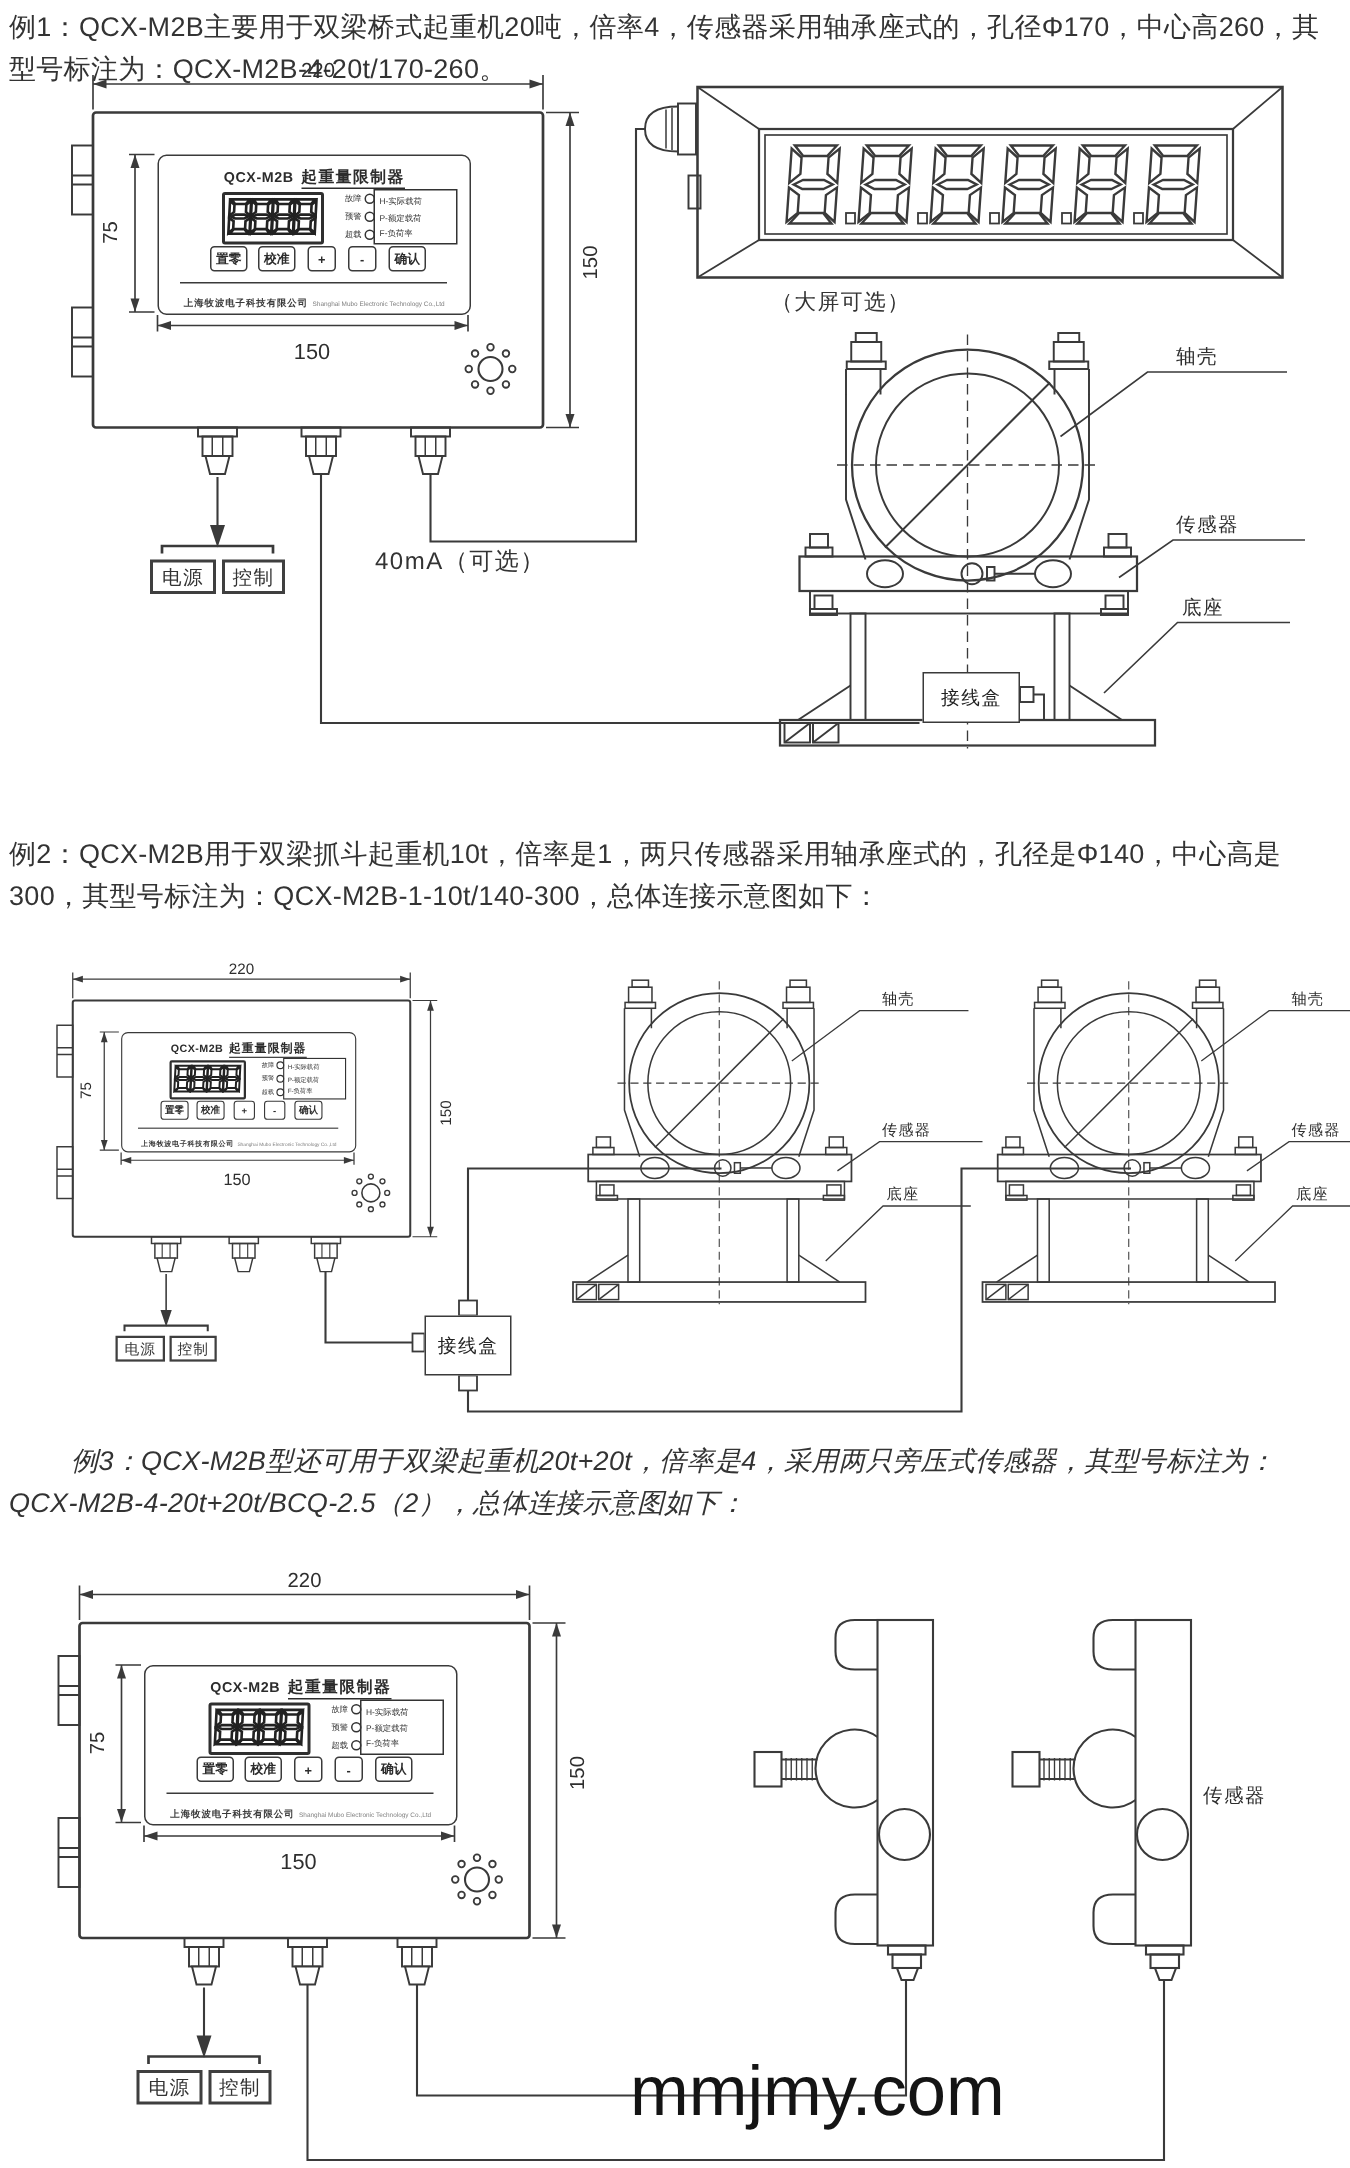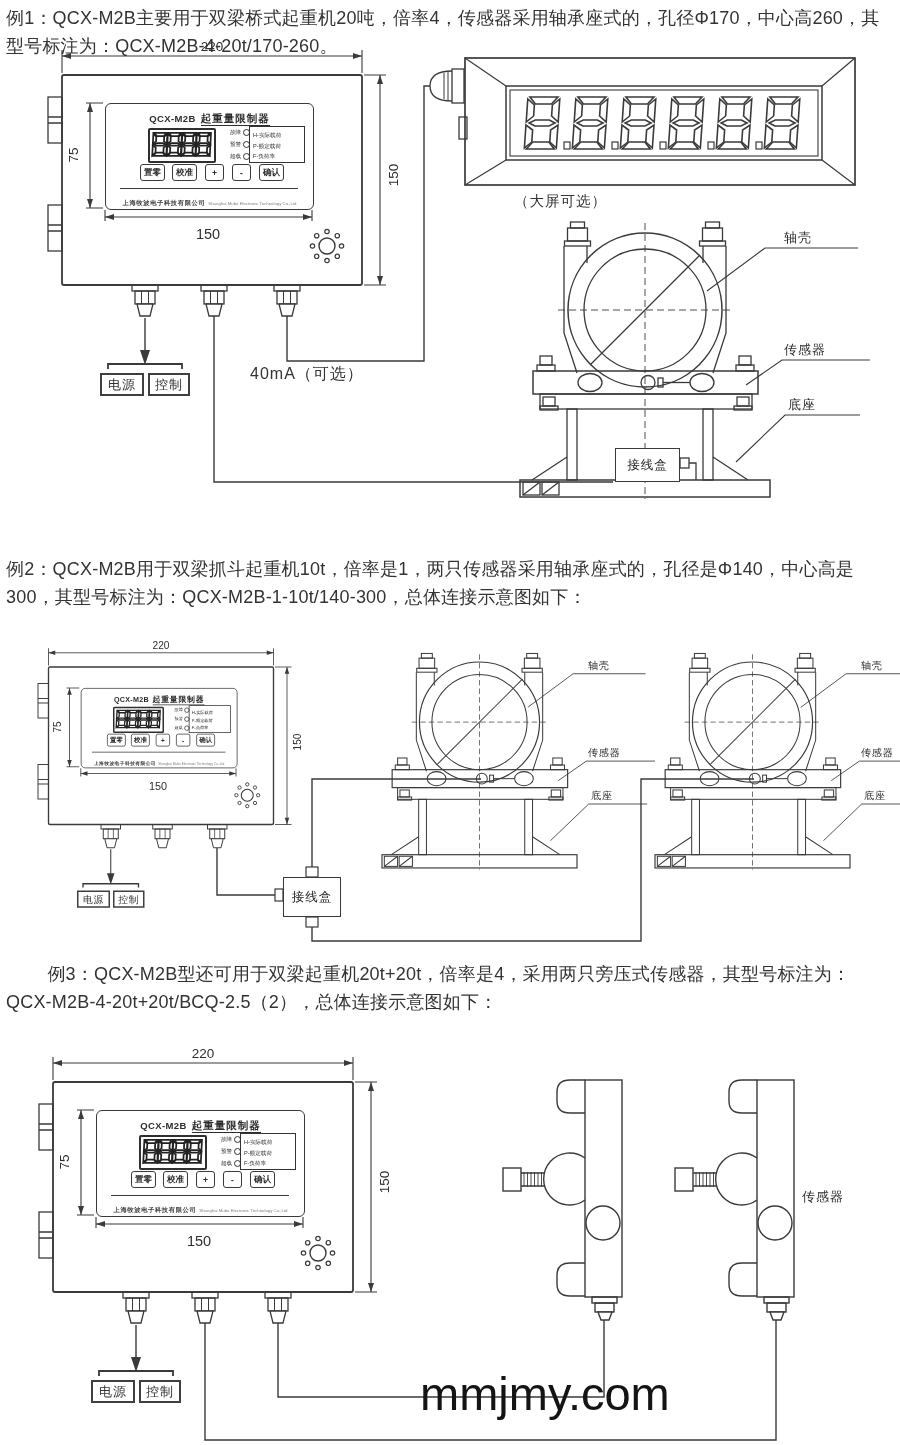--- a/index.html
+++ b/index.html
@@ -49,21 +49,21 @@
       <polygon points="3,53 31,53 25,46 9,46"></polygon>
       <polygon points="1,29 1,52 8,46 8,34"></polygon>
       <polygon points="1,3 1,26 8,20 8,9"></polygon>
       <polygon points="4,27 10,24 24,24 30,27 24,30 10,30"></polygon>
     </g>
   </defs>
 </svg>
 
 <div class="abs para" style="left:6px;top:4px;width:890px;">例1：QCX-M2B主要用于双梁桥式起重机20吨，倍率4，传感器采用轴承座式的，孔径Φ170，中心高260，其型号标注为：QCX-M2B-4-20t/170-260。</div>
 <div class="abs para" style="left:6px;top:534px;width:888px;margin-top:21px;">例2：QCX-M2B用于双梁抓斗起重机10t，倍率是1，两只传感器采用轴承座式的，孔径是Φ140，中心高是300，其型号标注为：QCX-M2B-1-10t/140-300，总体连接示意图如下：</div>
-<div class="abs para indent" style="left:6px;top:960px;width:888px;">例3：QCX-M2B型还可用于双梁起重机20t+20t，倍率是4，采用两只旁压式传感器，其型号标注为：QCX-M2B-4-20t+20t/BCQ-2.5（2），总体连接示意图如下：</div>
+<div class="abs para indent" style="left:6px;top:960px;width:888px;font-style:italic;">例3：QCX-M2B型还可用于双梁起重机20t+20t，倍率是4，采用两只旁压式传感器，其型号标注为：QCX-M2B-4-20t+20t/BCQ-2.5（2），总体连接示意图如下：</div>
 
 <svg class="abs" style="left:0;top:0;" width="900" height="1445">
   <g stroke="#3a3a3a" fill="none">
 
     <g>
       <rect x="465" y="58" width="390" height="127" stroke-width="1.7"></rect>
       <rect x="506" y="86" width="316" height="74" stroke-width="1.5"></rect>
       <rect x="510" y="90" width="308" height="66" stroke-width="1.1"></rect>
       <path d="M465,58 L506,86 M855,58 L822,86 M465,185 L506,160 M855,185 L822,160" stroke-width="1.2"></path>
       <g stroke-width="1.6" fill="#fff">

